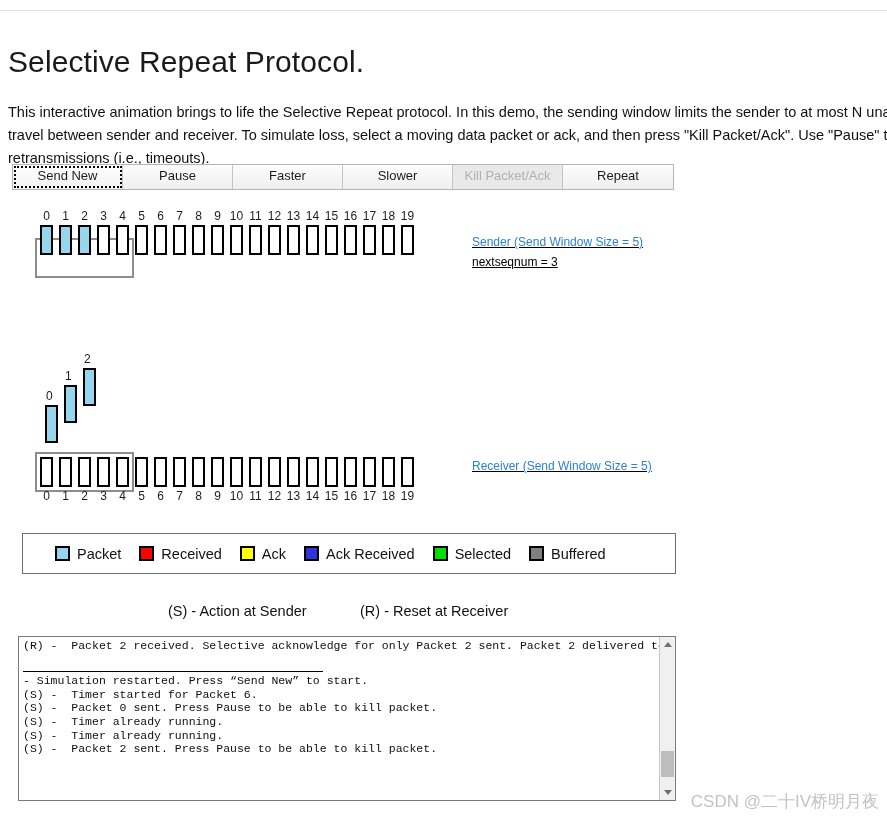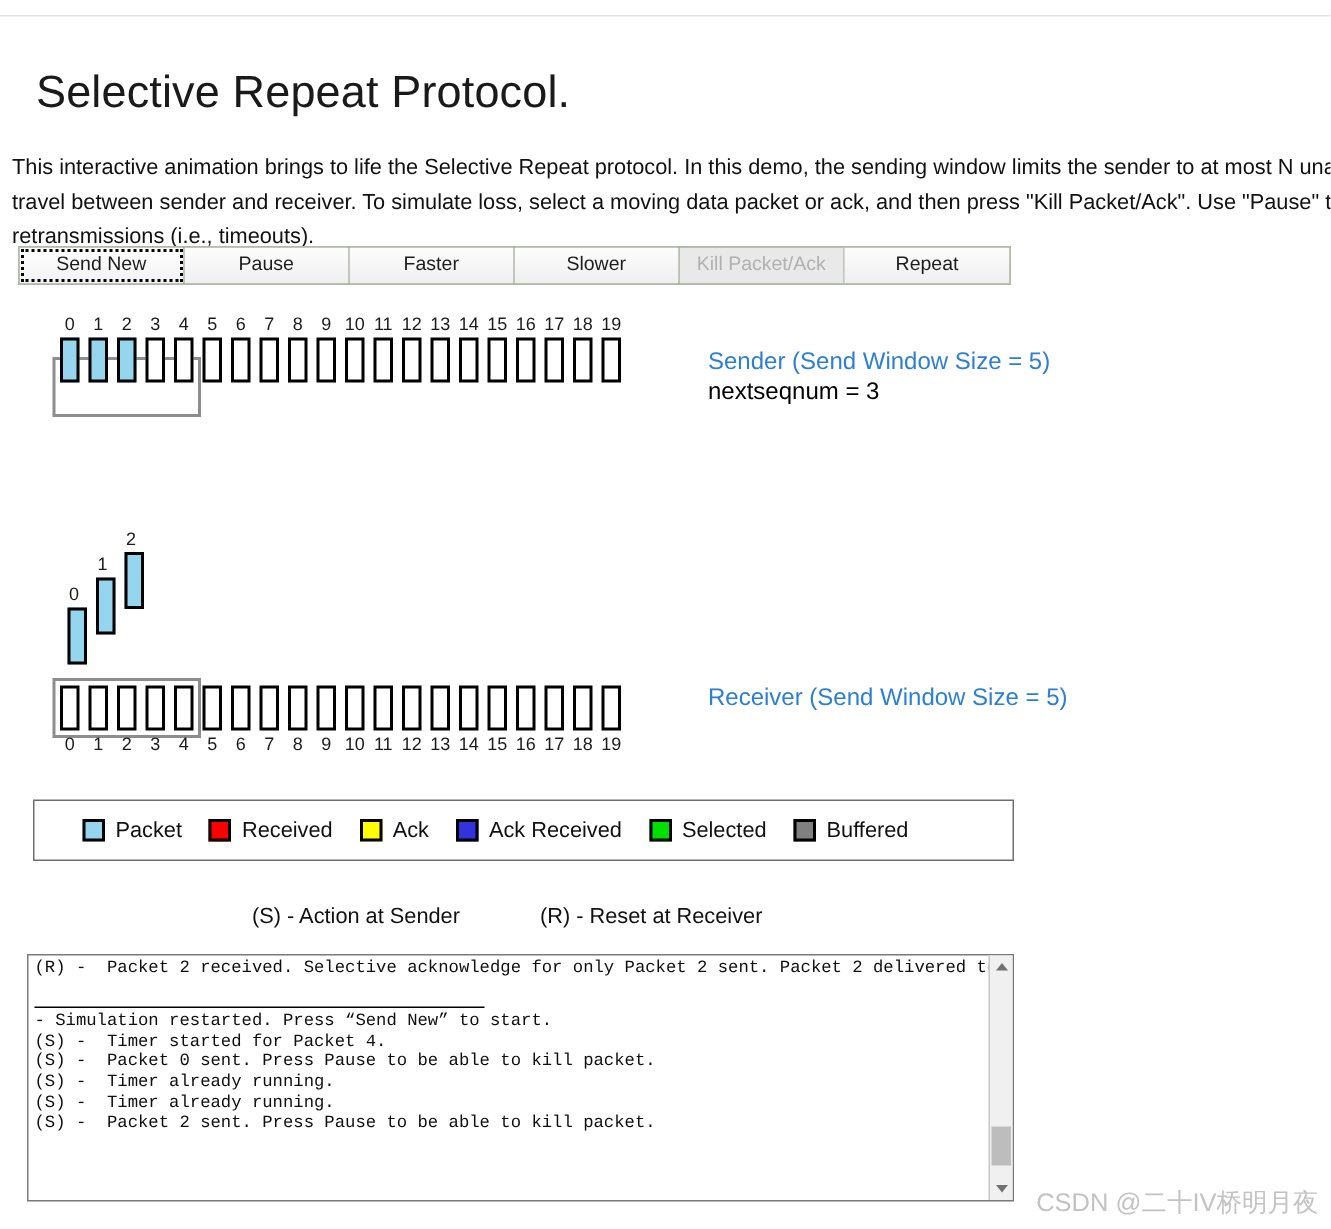--- a/index.html
+++ b/index.html
@@ -26,40 +26,39 @@
 
   
   .page-title {
     position: absolute;
     left: 8px; top: 25px;
     font-size: 30px;
     font-weight: normal;
     letter-spacing: 0.1px;
     color: #1a1a1a;
     white-space: nowrap;
-    margin-left: 16px;
   }
 
   
   .intro {
     position: absolute;
     left: 8px; top: 86px;
     width: 1160px;       
     font-size: 14.5px;
     line-height: 23px;
     color: #111111;
   }
 
   
   .toolbar {
     position: absolute;
     left: 12px; top: 164px;
     display: flex;
     border: 1px solid #b5b5b5;
-    background: #4d7c0f;
+    background: #84cc16;
   }
   .tbtn {
     width: 110px;
     height: 24px;
     line-height: 22px;
     text-align: center;
     font-size: 13px;
     color: #1c1c1c;
     background: linear-gradient(#fdfdfd, #efefef);
     border-right: 1px solid #c4c4c4;
@@ -129,23 +128,24 @@
   .pkt-label {
     position: absolute;
     font-size: 12px;
     color: #1c1c1c;
     line-height: 13px;
   }
 
   
   .caption {
     position: absolute;
-    font-size: 16px;
+    font-size: 12px;
     line-height: 20px;
     white-space: nowrap;
+    text-decoration: underline;
   }
   .caption .blue { color: #2d7fd4; }
 
   
   .legend {
     position: absolute;
     left: 22px; top: 533px;
     width: 654px; height: 41px;
     border: 1px solid #6f6f6f;
     background: #ffffff;
@@ -487,21 +487,21 @@
 
 <div class="action-key s">(S) - Action at Sender</div>
 <div class="action-key r">(R) - Reset at Receiver</div>
 
 <div class="console">
   <div class="console-body" id="log-body">
       <div class="log-line">(R) -  Packet 2 received. Selective acknowledge for only Packet 2 sent. Packet 2 delivered to</div>
       <div class="log-gap"></div>
       <div class="log-sep"></div>
       <div class="log-line">- Simulation restarted. Press “Send New” to start.</div>
-      <div class="log-line">(S) -  Timer started for Packet 4.</div>
+      <div class="log-line">(S) -  Timer started for Packet 6.</div>
       <div class="log-line">(S) -  Packet 0 sent. Press Pause to be able to kill packet.</div>
       <div class="log-line">(S) -  Timer already running.</div>
       <div class="log-line">(S) -  Timer already running.</div>
       <div class="log-line">(S) -  Packet 2 sent. Press Pause to be able to kill packet.</div>
     </div>
   <div class="scrollbar">
     <div class="sb-arrow up">
         <div class="tri up"></div>
       </div>
     <div class="sb-thumb"></div>

